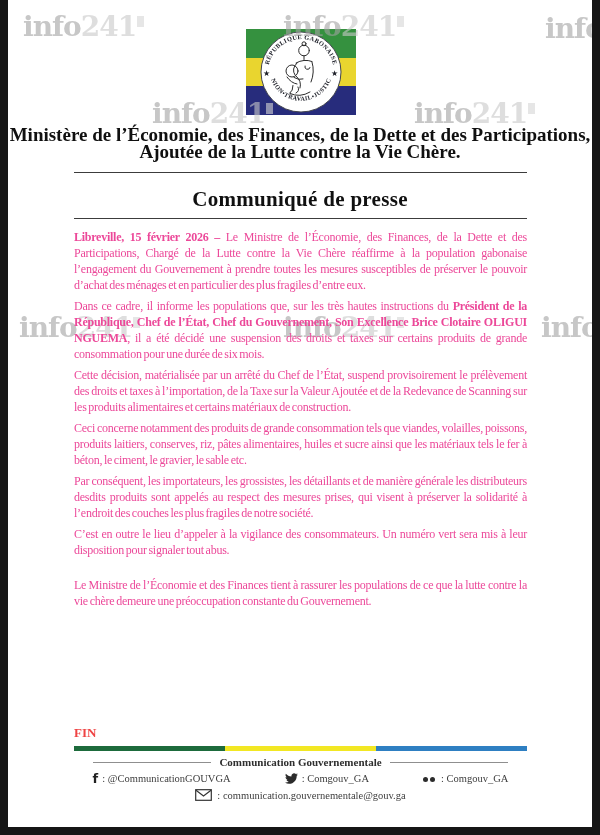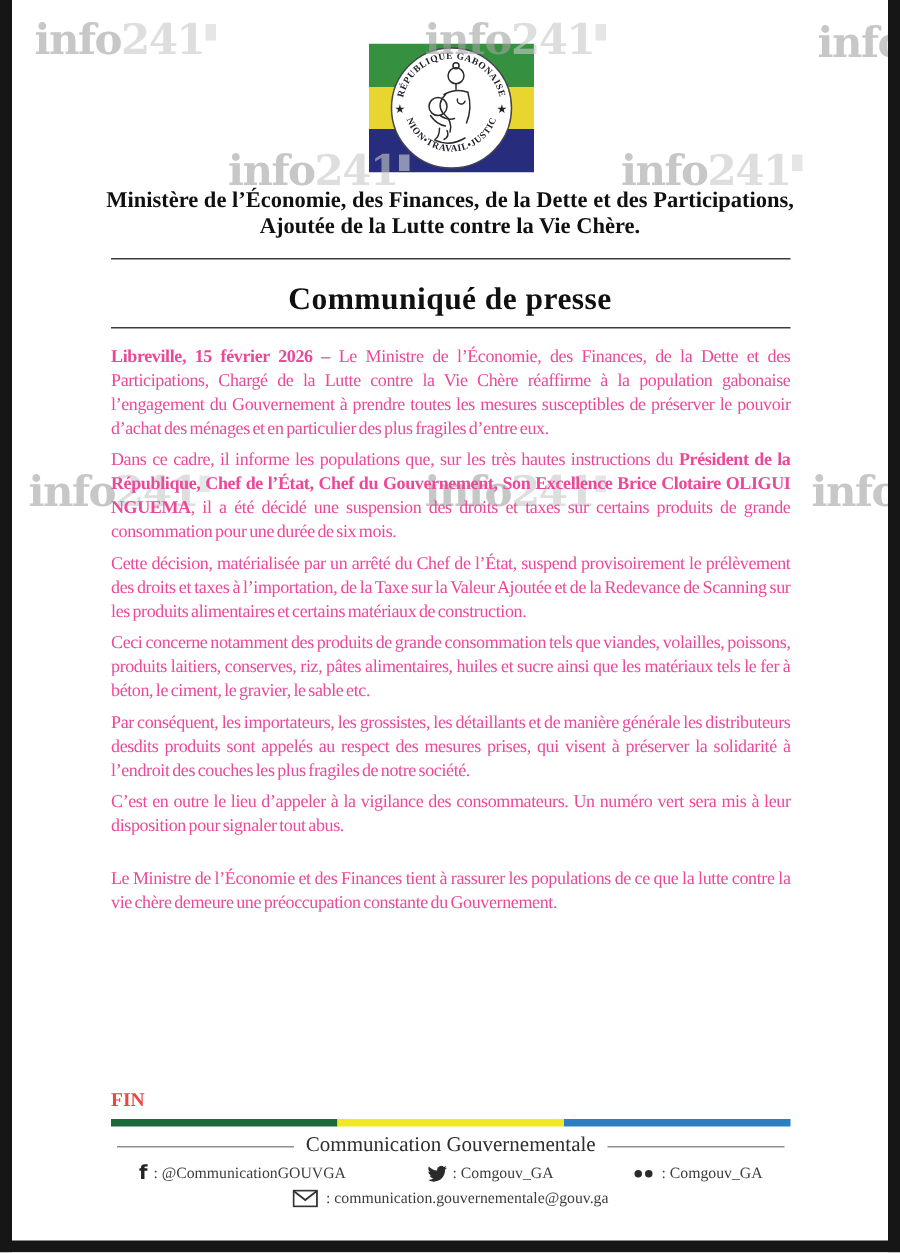--- a/index.html
+++ b/index.html
@@ -16,21 +16,21 @@
       letter-spacing:-1px;white-space:nowrap;z-index:3;opacity:.6;pointer-events:none;}
   .wm .wi{color:#a2a2a2;}
   .wm .ws{color:#c9c9c9;}
   .wm .wbox{display:inline-block;width:7px;height:11px;background:#d6d6d6;margin-left:1px;vertical-align:9px;}
 
   
   .logo{position:absolute;left:246px;top:29px;width:110px;height:86px;z-index:2;}
 
   
   .ministry{position:absolute;left:0;top:126px;width:100%;text-align:center;font-weight:bold;
-            font-size:15px;line-height:17px;color:#101010;z-index:4;}
+            font-size:19px;line-height:17px;color:#101010;z-index:4;}
 
   .rule{position:absolute;left:74px;width:453px;height:1px;background:#3c3c3c;z-index:4;}
   .rule1{top:172px;}
   .rule2{top:218px;}
 
   .title{position:absolute;left:0;top:187px;width:100%;text-align:center;font-weight:bold;
          font-size:21px;color:#101010;letter-spacing:.3px;z-index:4;margin:0;}
 
   
   .bodytext{position:absolute;left:74px;top:229px;width:453px;z-index:4;
@@ -40,21 +40,21 @@
   .bodytext .b{font-weight:bold;}
 
   .fin{position:absolute;left:74px;top:725px;font-weight:bold;font-size:13px;color:#ef4444;z-index:4;}
 
   
   .footer{position:absolute;left:74px;top:746px;width:453px;z-index:4;}
   .tricolor{display:flex;height:5px;width:100%;}
   .tricolor span{flex:1 1 0;}
   .comm-row{margin-top:5px;display:flex;align-items:center;justify-content:center;gap:8px;}
   .comm-row .hline{flex:0 0 118px;height:1px;background:#8f8f8f;}
-  .comm-label{font-weight:normal;font-size:14px;color:#2e2e2e;white-space:nowrap;text-align:center;}
+  .comm-label{font-weight:bold;font-size:11px;color:#2e2e2e;white-space:nowrap;text-align:center;}
   .social-row{margin-top:4px;display:flex;justify-content:center;gap:54px;font-size:10.5px;color:#3d3d3d;}
   .social-item{display:flex;align-items:center;gap:4px;white-space:nowrap;}
   .fb-f{font-family:"DejaVu Sans",sans-serif;font-weight:bold;font-size:13px;color:#222;line-height:1;}
   .dots span{display:inline-block;width:5px;height:5px;border-radius:50%;background:#2b2b2b;margin-right:2px;}
   .email-row{margin-top:4px;display:flex;justify-content:center;align-items:flex-end;gap:5px;
              font-size:10.5px;color:#3d3d3d;}
 </style>
 </head>
 <body>
 

